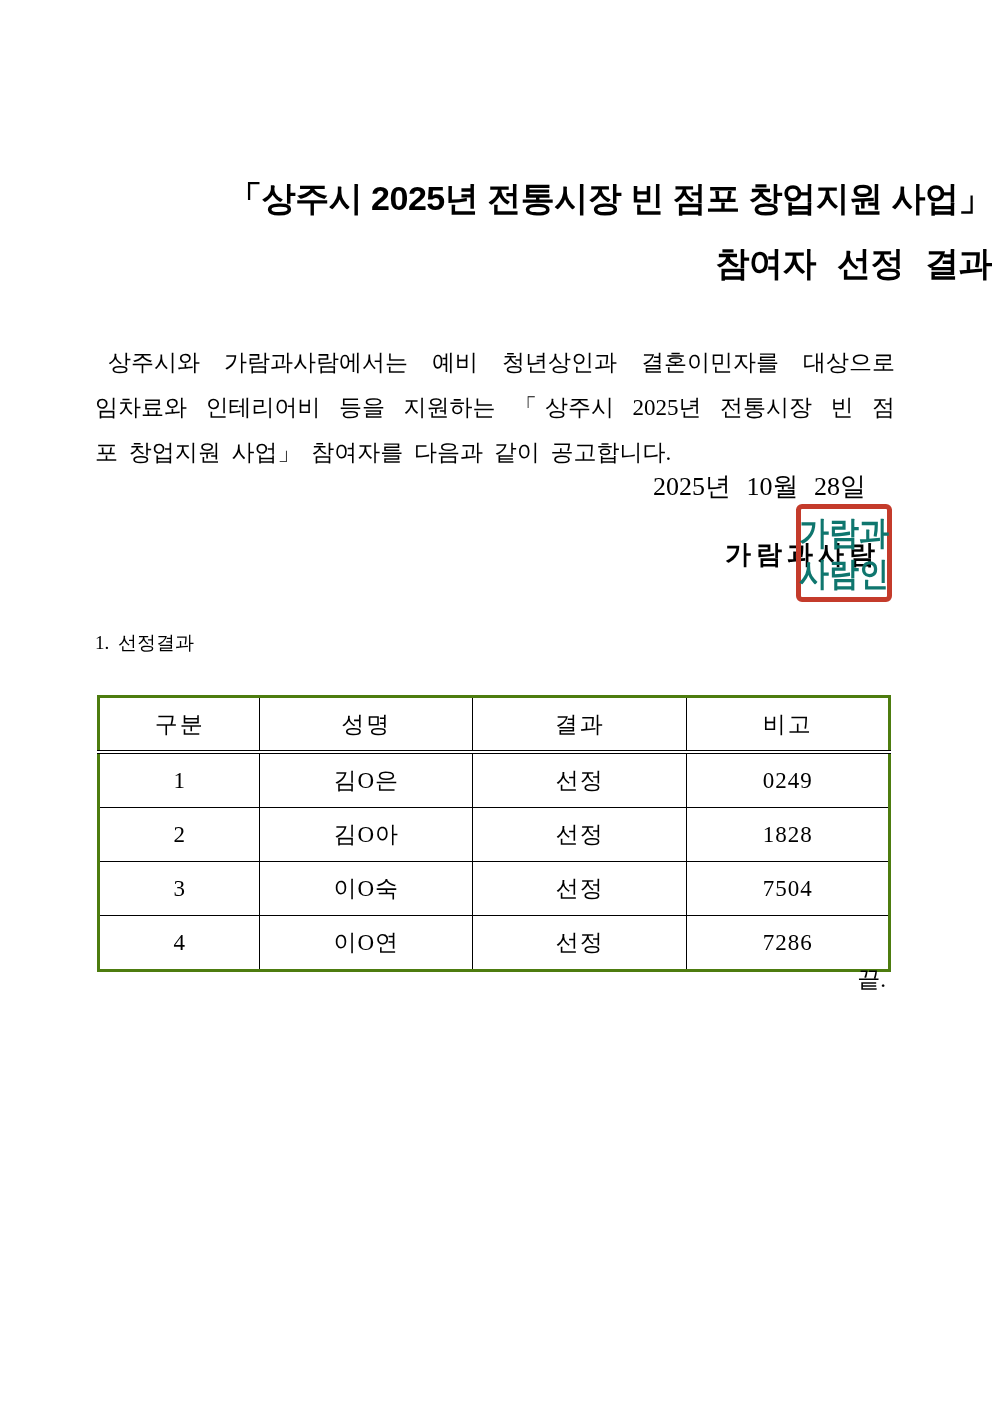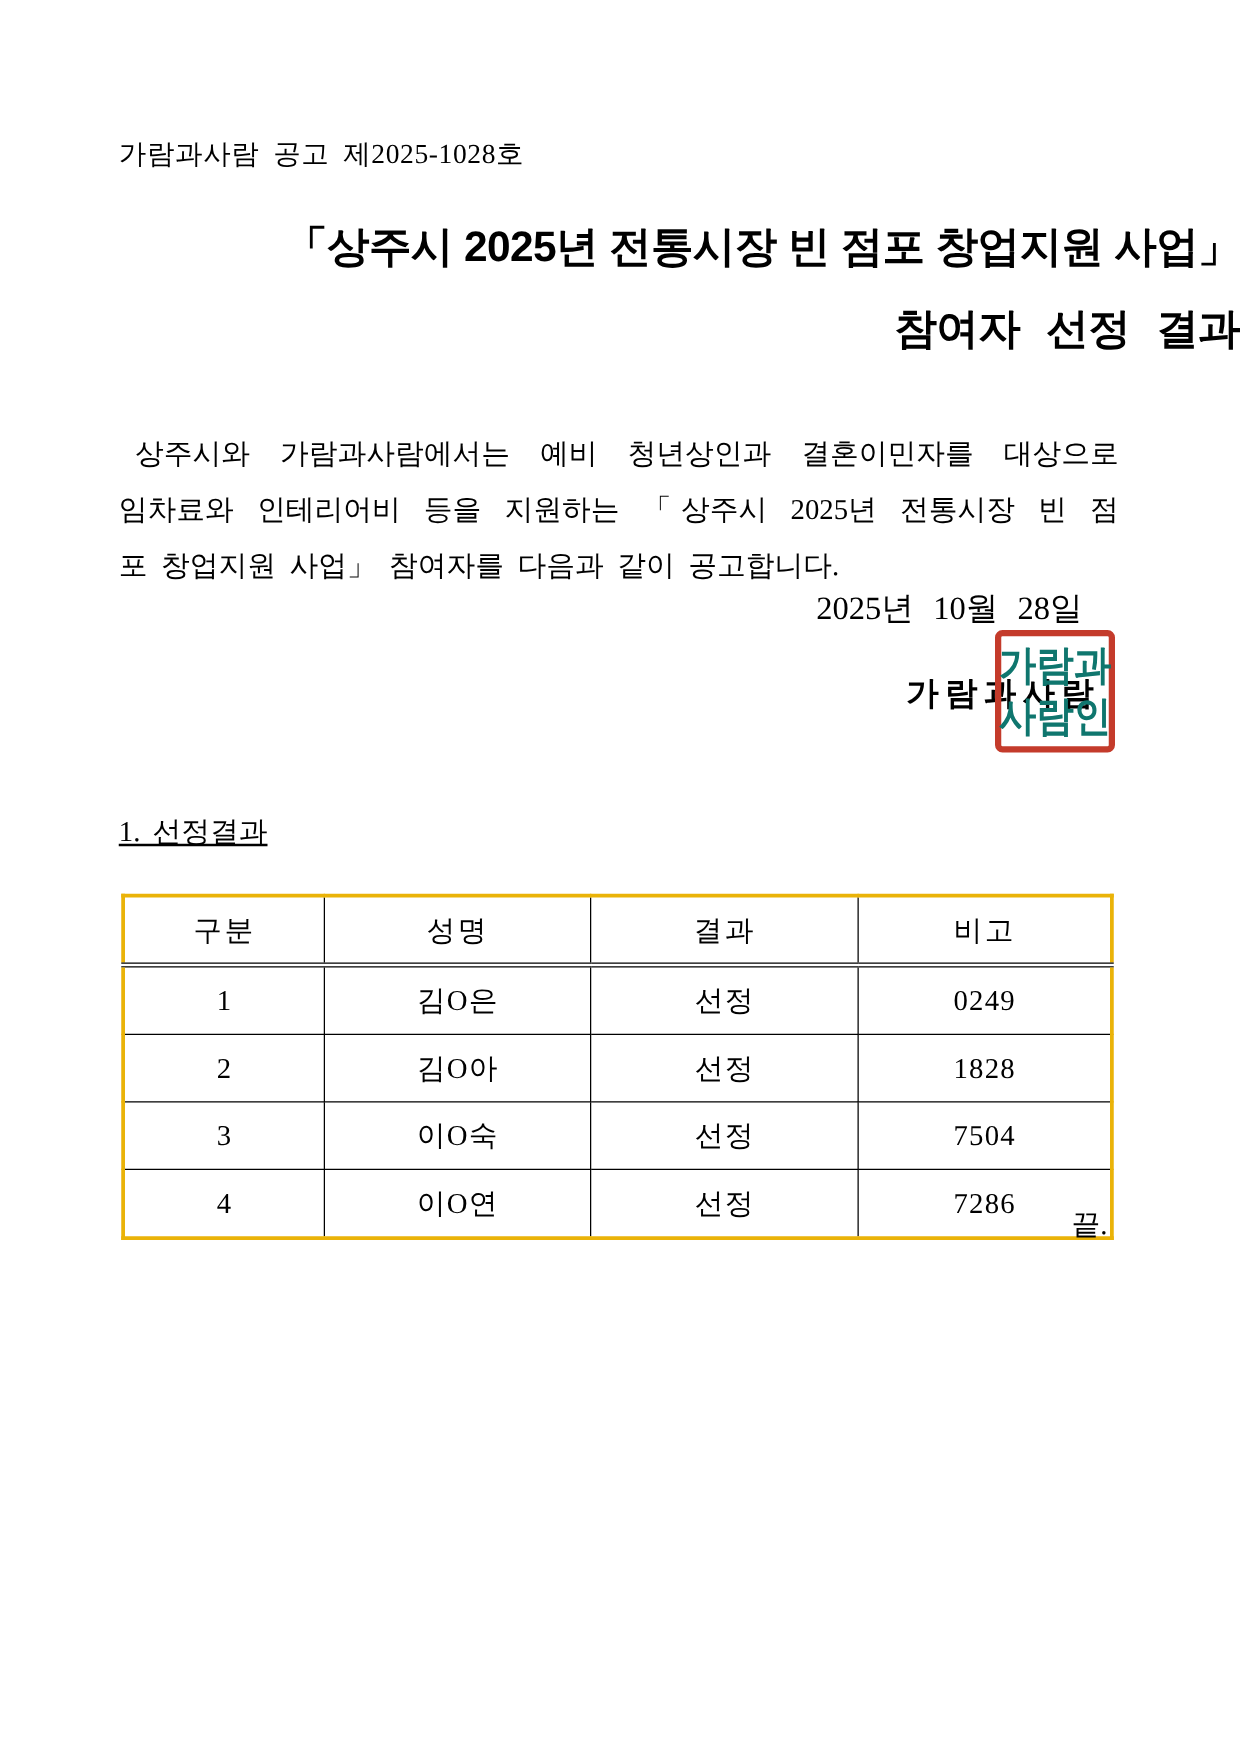--- a/index.html
+++ b/index.html
@@ -96,44 +96,42 @@
   .seal-row {
     font-size: 30px;
     line-height: 41px;
     transform: scaleY(1.1);
     letter-spacing: 0px;
     white-space: nowrap;
   }
   .section-title {
     position: absolute;
     left: 95px;
-    top: 650px;
-    font-size: 23px;
+    top: 630px;
+    font-size: 19px;
     word-spacing: 4px;
     white-space: nowrap;
-    text-decoration: underline;
   }
   table.selection-table {
     position: absolute;
     left: 97px;
     top: 695px;
     width: 794px;
     border-collapse: collapse;
     font-size: 23px;
     text-align: center;
     table-layout: fixed;
   }
   table.selection-table,
   table.selection-table th,
   table.selection-table td {
     border: 1px solid #000;
   }
   table.selection-table {
-    border: 3px solid #eab308;
-    margin-top: 20px;
+    border: 3px solid #4d7c0f;
   }
   table.selection-table th {
     font-weight: normal;
     height: 50px;
     border-bottom: 4px double #000;
     letter-spacing: 2px;
   }
   table.selection-table td {
     height: 51px;
     letter-spacing: 1px;
@@ -148,21 +146,20 @@
     right: 106px;
     font-size: 23px;
     white-space: nowrap;
   }
 </style>
 </head>
 <body>
 
 <div class="page">
 
-  <div class="doc-number">가람과사람 공고 제2025-1028호</div>
 
   <div class="title-block">
     <div class="title-line1">「상주시 2025년 전통시장 빈 점포 창업지원 사업」</div>
     <div class="title-line2">참여자 선정 결과</div>
   </div>
 
   <div class="body-paragraph">
     <div class="body-line justify first">상주시와 가람과사람에서는 예비 청년상인과 결혼이민자를 대상으로</div>
     <div class="body-line justify">임차료와 인테리어비 등을 지원하는 「상주시 2025년 전통시장 빈 점</div>
     <div class="body-line">포 창업지원 사업」 참여자를 다음과 같이 공고합니다.</div>

